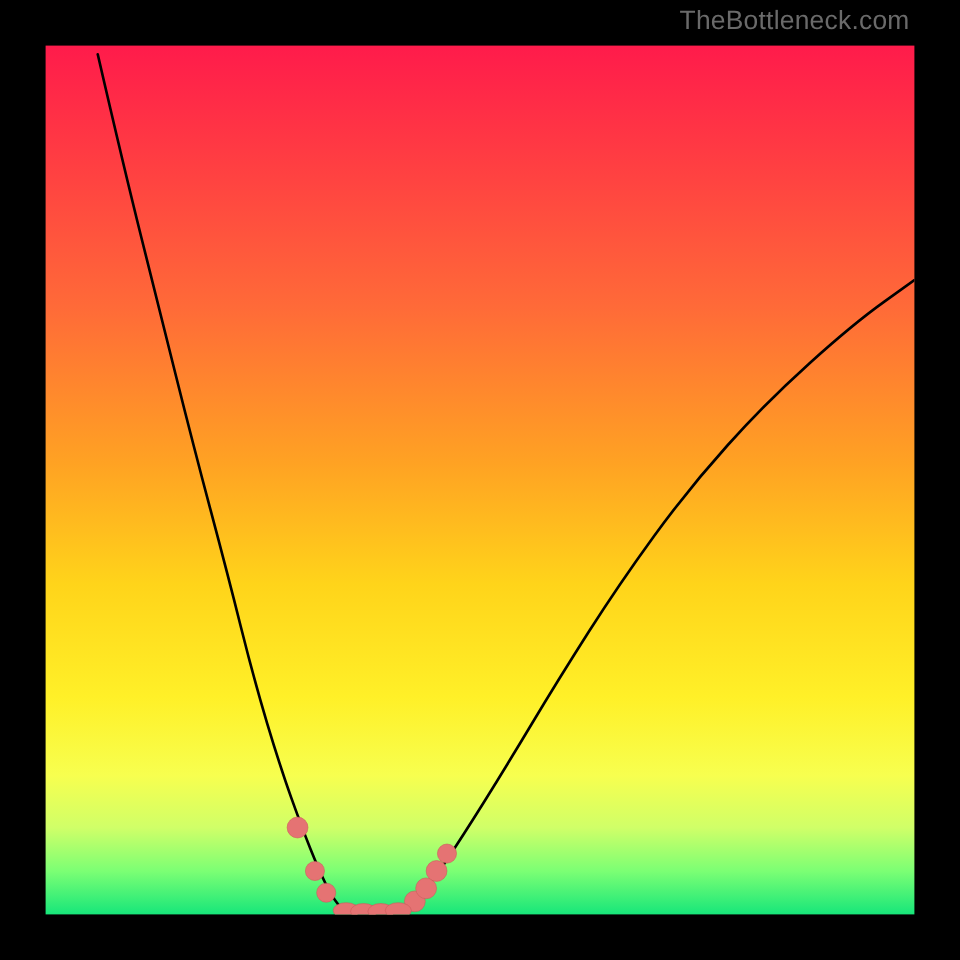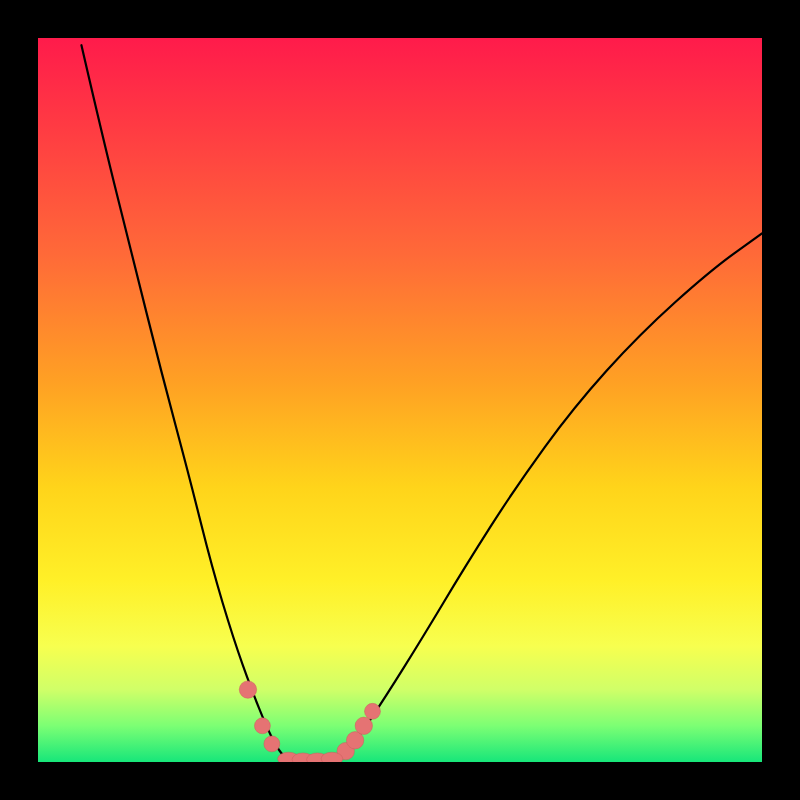--- a/index.html
+++ b/index.html
@@ -65,20 +65,21 @@
   .dot, .bead {
     fill: #e57373;
     stroke: #cc5c5c;
     stroke-width: 0.5;
   }
 </style>
 </head>
 <body>
 
 <div class="frame">
+  <div class="watermark">TheBottleneck.com</div>
 
   <div class="plot-area">
     <svg class="curves" viewBox="0 0 724 724">
       <path id="curve-path" class="curve" d="M 43.44 7.24 Q 65.16 101.36 79.64 159.28 Q 94.12 217.20 108.60 275.12 Q 123.08 333.04 137.56 387.34 Q 152.04 441.64 162.90 485.08 Q 173.76 528.52 184.62 564.72 Q 195.48 600.92 204.53 626.26 Q 213.58 651.60 220.82 669.70 Q 228.06 687.80 233.49 698.66 Q 238.92 709.52 243.26 714.95 Q 247.61 720.38 247.61 720.38 Q 247.61 720.38 254.12 721.10 Q 260.64 721.83 267.88 721.83 Q 275.12 721.83 282.36 721.47 Q 289.60 721.10 295.03 720.38 Q 300.46 719.66 300.46 719.66 Q 300.46 719.66 309.51 710.97 Q 318.56 702.28 333.04 680.56 Q 347.52 658.84 365.62 629.88 Q 383.72 600.92 405.44 564.72 Q 427.16 528.52 452.50 488.70 Q 477.84 448.88 506.80 409.06 Q 535.76 369.24 568.34 333.04 Q 600.92 296.84 637.12 264.26 Q 673.32 231.68 698.66 213.58 T 724.00 195.48"></path>
       <g id="markers-g">
           <circle class="dot" cx="209.96" cy="651.60" r="8.69"></circle>
           <circle class="dot" cx="224.44" cy="687.80" r="7.96"></circle>
           <circle class="dot" cx="233.85" cy="705.90" r="7.96"></circle>
           <circle class="dot" cx="307.70" cy="713.14" r="8.69"></circle>
           <circle class="dot" cx="317.11" cy="702.28" r="8.69"></circle>

